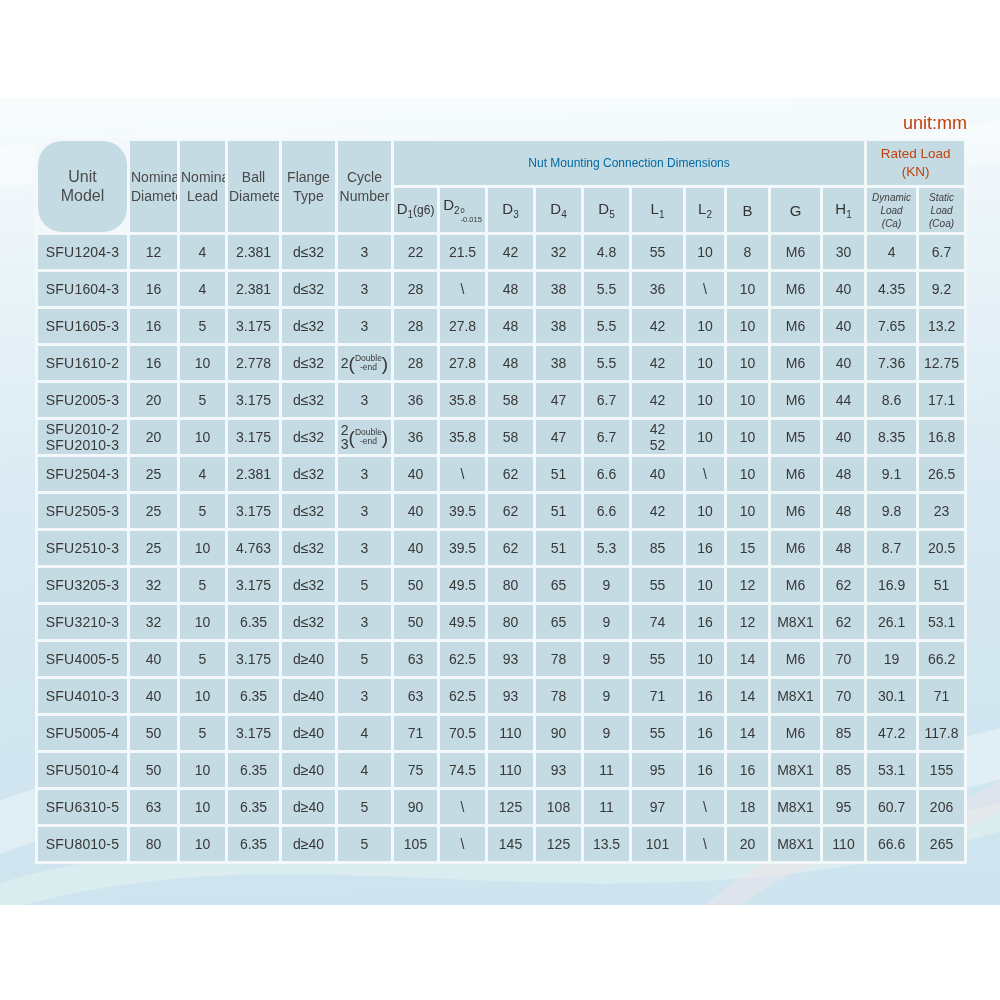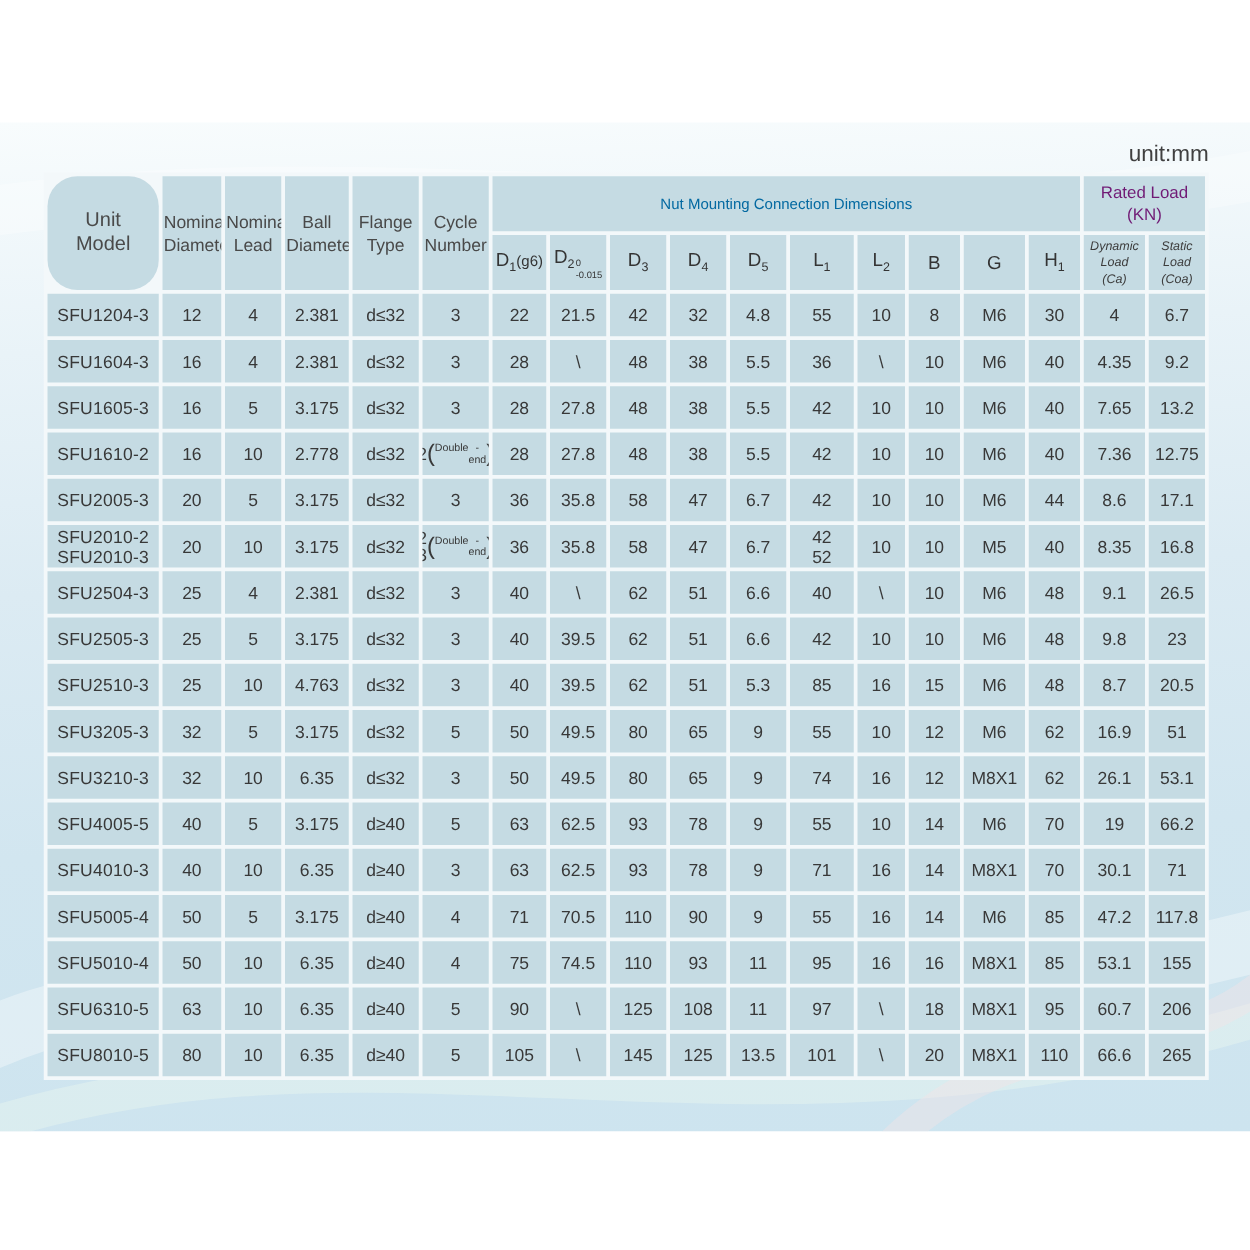--- a/index.html
+++ b/index.html
@@ -8,50 +8,50 @@
     background:#ffffff;
     font-family:"Liberation Sans", sans-serif;
   }
   .backdrop{
     position:absolute;left:0;top:98px;width:1000px;height:807px;
     background:linear-gradient(178deg,#f8fcfd 0%,#e9f3f8 22%,#dcebf3 45%,#d2e6f0 70%,#cde4ef 100%);
   }
   .deco{position:absolute;left:0;top:0;}
   .unit-label{
     position:absolute;top:113px;right:33px;
-    font-size:18px;color:#404040;
+    font-size:18px;color:#c2410c;
   }
   .table-wrap{position:absolute;left:35px;top:138px;width:930px;}
   table.spec{
     border-collapse:separate;border-spacing:3px;table-layout:fixed;
     width:930px;background:#f3f8fa;
   }
   th,td{
     background:#c5dbe3;text-align:center;vertical-align:middle;
     white-space:pre-line;overflow:hidden;padding:0 1px;
   }
   thead th{height:44px;font-weight:400;}
   tbody td{height:34px;font-size:14px;line-height:1.15;color:#383838;}
   td.model{letter-spacing:0.2px;}
   .lh{font-size:14px;color:#494949;line-height:1.3;}
   .model-h{font-size:16px;color:#4a4a4a;line-height:1.15;border-radius:24px;}
   .group{font-size:12px;color:#0369a1;}
-  .rated{font-size:13.5px;color:#701a75;line-height:1.3;}
+  .rated{font-size:13.5px;color:#c2410c;line-height:1.3;}
   .dim{font-size:15px;color:#343434;}
   .dim sub{font-size:10px;line-height:1;}
   .dim .sfx{font-size:12px;}
   .dim .tol{
     display:inline-flex;flex-direction:column;align-items:flex-start;
     font-size:7.5px;line-height:1.2;vertical-align:-3px;margin-left:1px;
   }
   .loadh{font-size:10px;line-height:1.3;color:#3d3d3d;font-style:italic;}
   .de{display:flex;align-items:center;justify-content:center;}
   .de .nums{line-height:1;white-space:pre-line;}
   .de .paren{font-size:19px;font-weight:300;line-height:1;}
-  .de .lbl{display:flex;flex-direction:row;font-size:8.5px;line-height:1.1;text-align:center;}
+  .de .lbl{display:flex;flex-direction:column;font-size:8.5px;line-height:1.1;text-align:center;}
 </style>
 </head>
 <body>
 
 <div class="backdrop">
   <svg class="deco" width="1000" height="807" viewBox="0 0 1000 807" xmlns="http://www.w3.org/2000/svg">
     <path d="M-60 80 C 300 10, 700 120, 1060 30" stroke="#ffffff" stroke-width="40" fill="none" opacity="0.30"></path>
     <path d="M-60 760 C 200 600, 420 820, 1060 640" stroke="#ffffff" stroke-width="50" fill="none" opacity="0.35"></path>
     <path d="M-60 820 C 300 680, 600 860, 1060 700" stroke="#e9f7ef" stroke-width="28" fill="none" opacity="0.45"></path>
     <path d="M700 830 C 820 700, 940 770, 1030 670" stroke="#f6e3e6" stroke-width="24" fill="none" opacity="0.40"></path>

